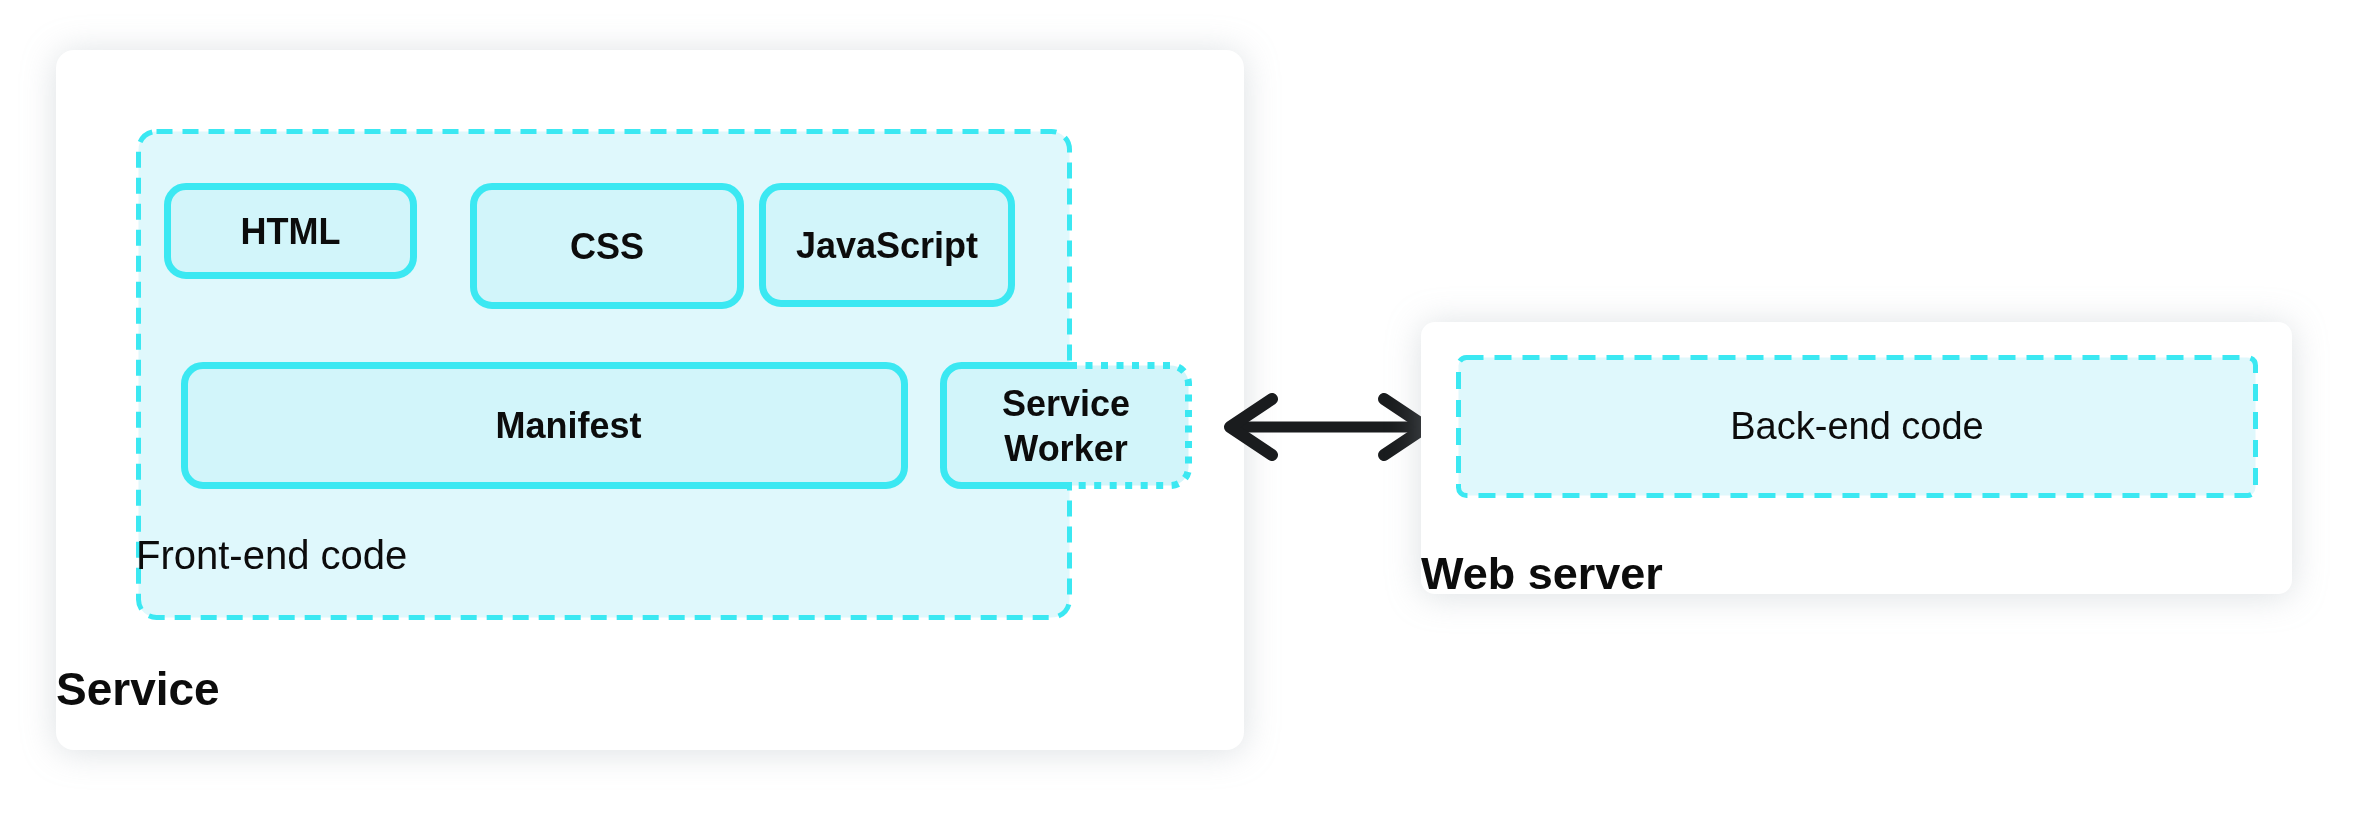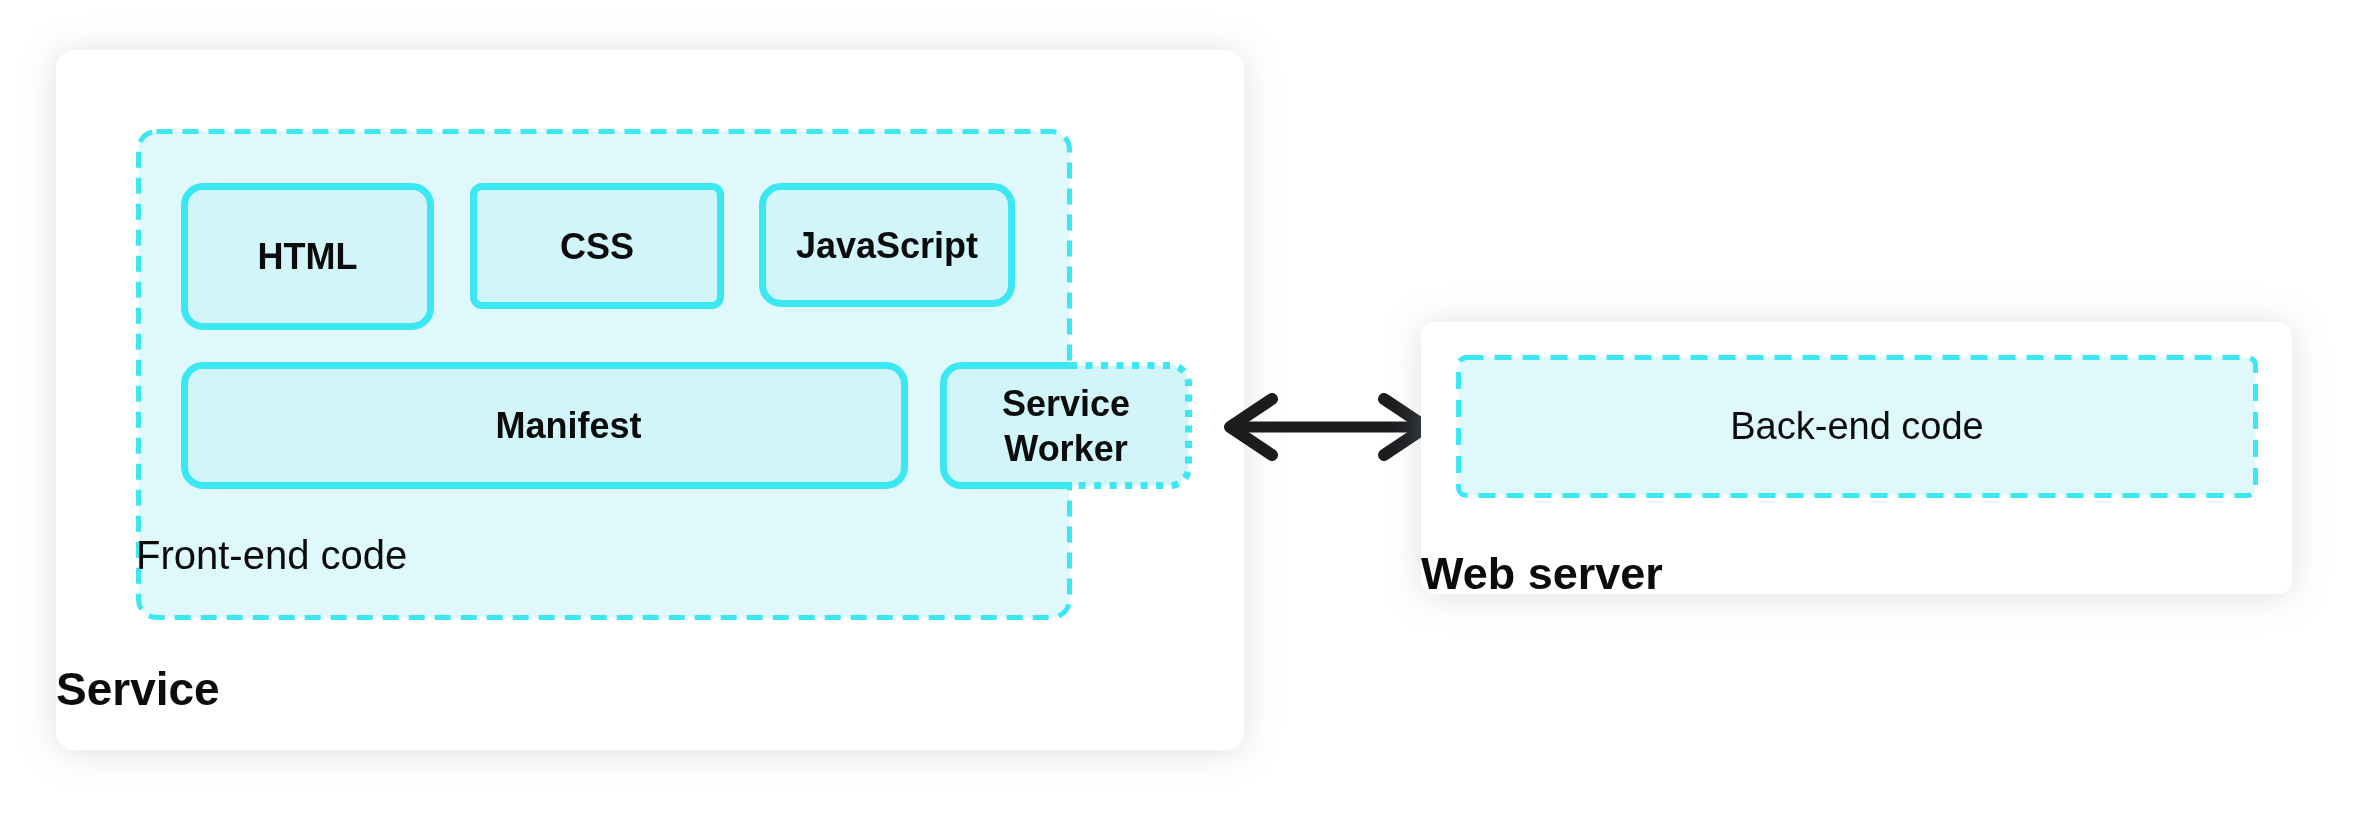--- a/index.html
+++ b/index.html
@@ -22,22 +22,22 @@
   .server-card{left:1421px;top:322px;width:871px;height:272px;border-radius:14px;}
 
   .frontend-group{position:absolute;left:80px;top:79px;width:936px;height:491px;}
   .dash-svg{position:absolute;left:0;top:0;overflow:visible;display:block;}
   .dash-svg rect{fill:var(--container-fill);stroke:var(--accent);}
 
   .cbox{position:absolute;background:var(--box-fill);
         border:7px solid var(--accent);border-radius:22px;
         display:flex;align-items:center;justify-content:center;
         font-weight:bold;font-size:36px;line-height:1.25;text-align:center;}
-  .box-html{left:45px;top:54px;width:253px;height:147px;}
-  .box-css{left:334px;top:54px;width:254px;height:126px;border-radius:12px;}
+  .box-html{left:28px;top:54px;width:253px;height:96px;}
+  .box-css{left:334px;top:54px;width:274px;height:126px;}
   .box-js{left:623px;top:54px;width:256px;height:124px;}
   .box-manifest{left:45px;top:233px;width:727px;height:127px;padding-left:48px;}
 
   .box-sw{left:804px;top:233px;width:252px;height:127px;background:transparent;border:none;
           border-radius:18px;padding:0 14px;}
   .sw-svg{position:absolute;left:0;top:0;width:252px;height:127px;overflow:visible;}
   .sw-svg .sw-fill{fill:var(--box-fill);stroke:none;}
   .sw-svg .sw-stroke{fill:none;stroke:var(--accent);stroke-width:7;}
   .sw-svg .sw-dotted{stroke-dasharray:7 8.5;}
   .sw-label{position:relative;z-index:1;}

